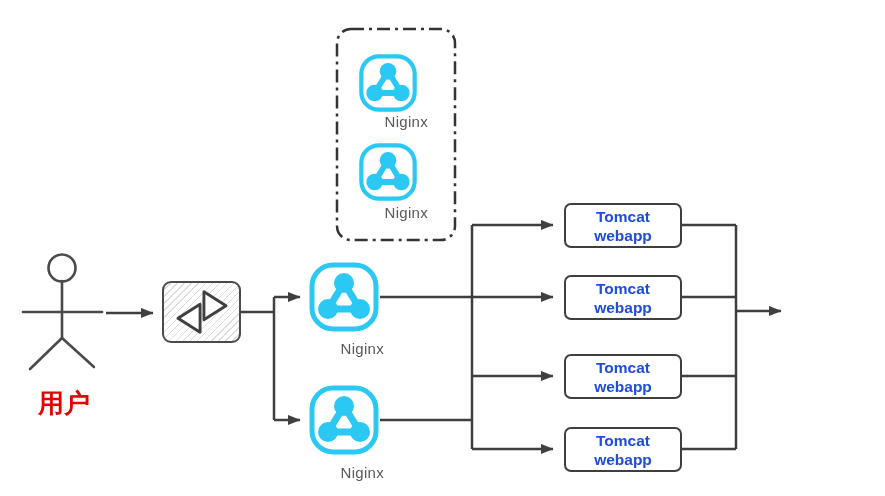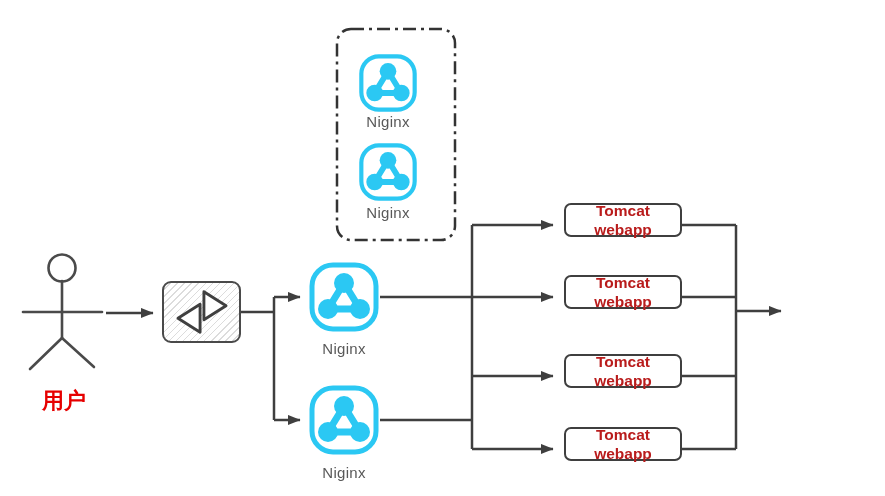--- a/index.html
+++ b/index.html
@@ -12,32 +12,32 @@
   
   .lb-box{
     left:162px;top:281px;width:79px;height:62px;box-sizing:border-box;
     border:2.5px solid #4a4a4a;border-radius:9px;
     background:repeating-linear-gradient(135deg,#ffffff 0 4px,#dcdcdc 4px 5px);
     display:flex;align-items:center;justify-content:center;
   }
   
   .nginx-node{display:block;}
   .nginx-label{
-    color:#595959;font-size:15px;text-align:center;letter-spacing:.3px;
+    color:#595959;font-size:15px;text-align:right;letter-spacing:.3px;
   }
   
   .tomcat-box{
-    left:564px;width:118px;height:34px;box-sizing:border-box;
+    left:564px;width:118px;height:45px;box-sizing:border-box;
     border:2.5px solid #3f3f3f;border-radius:7px;background:#fff;
     display:flex;flex-direction:column;align-items:center;justify-content:center;
-    font-weight:bold;font-size:15.5px;line-height:19px;color:#b91c1c;
+    font-weight:bold;font-size:15.5px;line-height:19px;color:#1d4ed8;
   }
   .user-label{
     left:24px;top:386px;width:80px;text-align:center;
-    color:#e60000;font-weight:bold;font-size:22px;
+    color:#e60000;font-weight:bold;font-size:26px;
   }
 </style>
 </head>
 <body>
 
 <div class="stage">
 
   <svg class="connectors" width="885" height="496" viewBox="0 0 885 496">
     <defs>
       <marker id="ah" viewBox="0 0 10 8" refX="9.5" refY="4" markerWidth="13" markerHeight="11" markerUnits="userSpaceOnUse" orient="auto">

